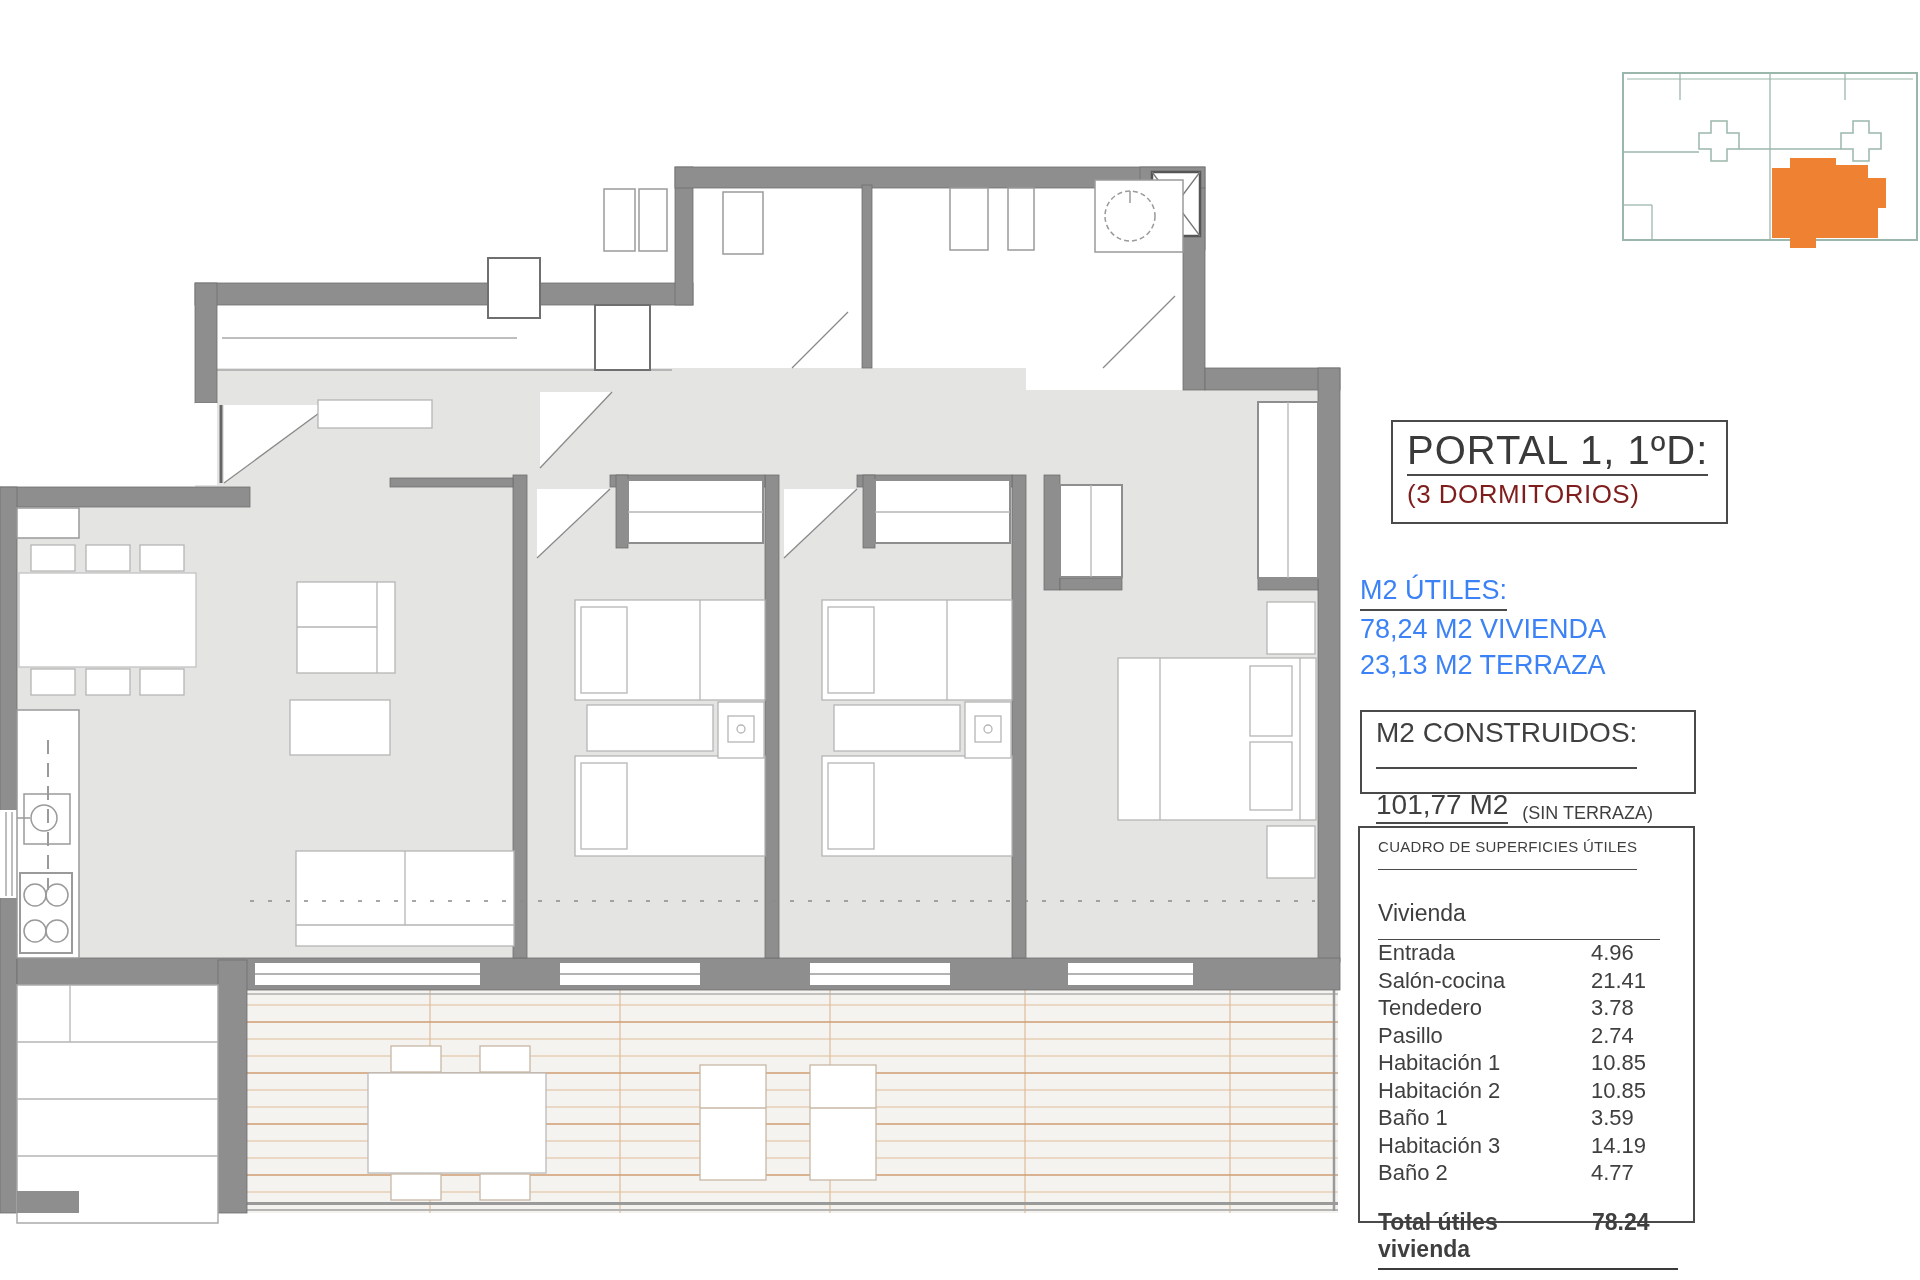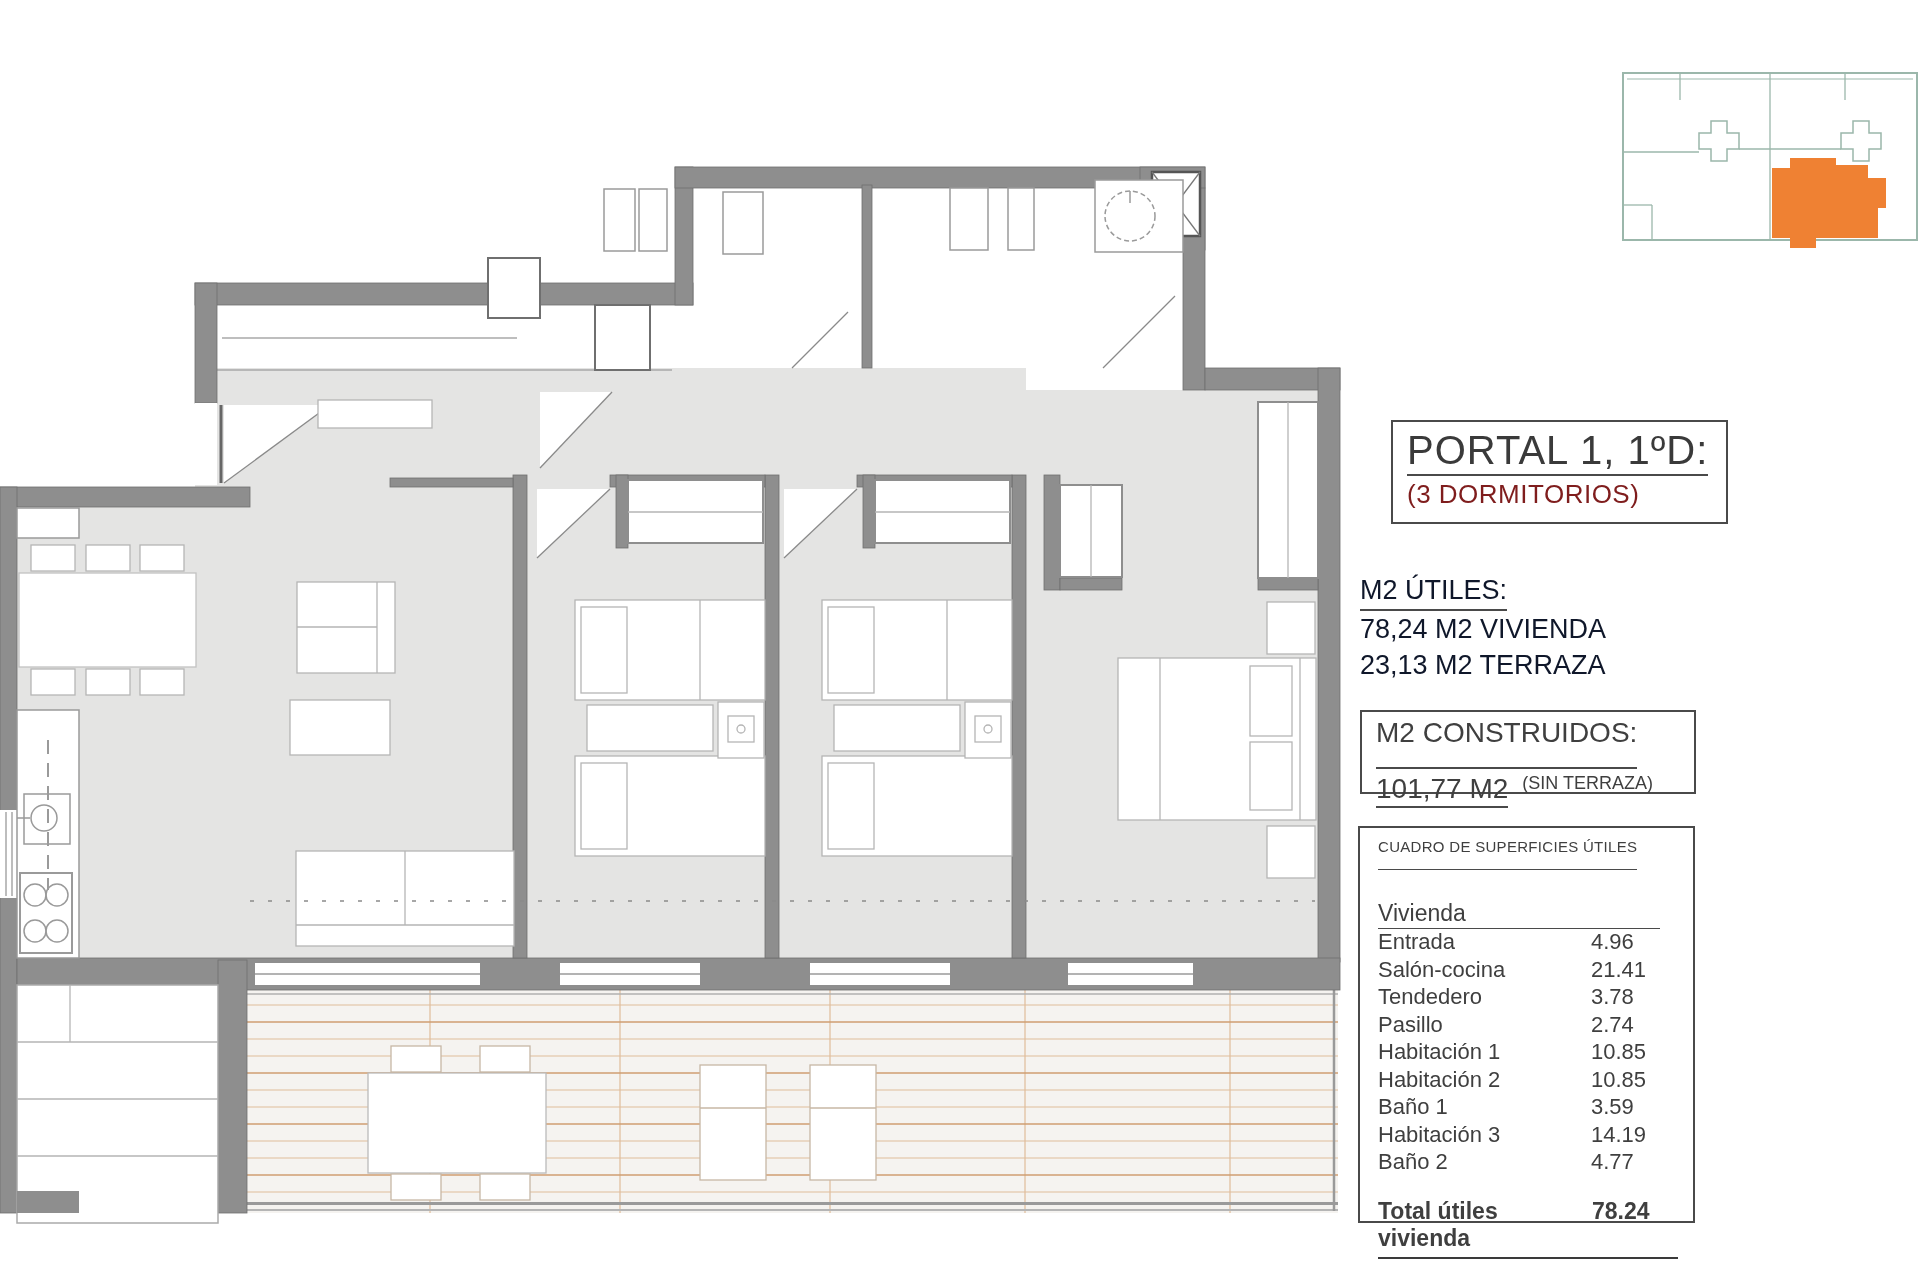--- a/index.html
+++ b/index.html
@@ -8,35 +8,35 @@
   .plan-svg{position:absolute;left:0;top:0;}
 
   
   .panel{position:absolute;left:0;top:0;width:1920px;height:1280px;pointer-events:none;}
   .title-box{position:absolute;left:1360px;top:420px;width:337px;height:104px;
              border:2px solid #4a4a4a;box-sizing:border-box;padding:6px 0 0 14px;margin-left:31px;}
   .title-main{font-size:40px;letter-spacing:1px;color:#3a3a3a;display:inline-block;
               border-bottom:2px solid #4a4a4a;padding-bottom:1px;}
   .title-sub{font-size:26px;letter-spacing:0.5px;margin-top:3px;color:#7f1d1d;}
 
-  .utiles{position:absolute;left:1360px;top:572px;width:340px;font-size:27px;line-height:36px;color:#0f172a;}
+  .utiles{position:absolute;left:1360px;top:572px;width:340px;font-size:27px;line-height:36px;color:#3b82f6;}
   .utiles .hd{display:inline-block;border-bottom:2px solid #4a4a4a;padding-bottom:1px;}
 
   .constr-box{position:absolute;left:1360px;top:710px;width:336px;height:84px;
               border:2px solid #4a4a4a;box-sizing:border-box;padding:5px 0 0 14px;}
   .constr-hd{font-size:28px;display:inline-block;border-bottom:2px solid #4a4a4a;padding-bottom:18px;}
-  .constr-line{margin-top:4px;display:flex;align-items:flex-start;}
+  .constr-line{margin-top:20px;display:flex;align-items:flex-end;}
   .constr-val{font-size:28px;display:inline-block;border-bottom:2px solid #4a4a4a;padding-bottom:1px;}
   .constr-note{font-size:18px;margin-left:14px;}
 
   .table-box{position:absolute;left:1358px;top:826px;width:337px;height:397px;
              border:2px solid #4a4a4a;box-sizing:border-box;padding:10px 16px 0 18px;}
   .table-hd{font-size:15px;letter-spacing:0.3px;display:inline-block;
             border-bottom:1.5px solid #4a4a4a;padding-bottom:14px;}
-  .group-row{font-size:23px;margin-top:30px;border-bottom:1.5px solid #4a4a4a;padding-bottom:1px;width:282px;}
+  .group-row{font-size:23px;margin-top:30px;border-bottom:1.5px solid #4a4a4a;padding-bottom:12px;width:282px;}
   .s-row{display:flex;font-size:22px;height:27.5px;align-items:flex-start;}
   .s-row .lbl{flex:1;}
   .s-row .val{width:86px;text-align:left;}
   .total-row{display:flex;font-size:23px;font-weight:bold;margin-top:21px;
              border-bottom:2.5px solid #3a3a3a;padding-bottom:5px;width:300px;}
   .total-row .lbl{flex:1;}
   .total-row .val{width:86px;}
 </style>
 </head>
 <body>

